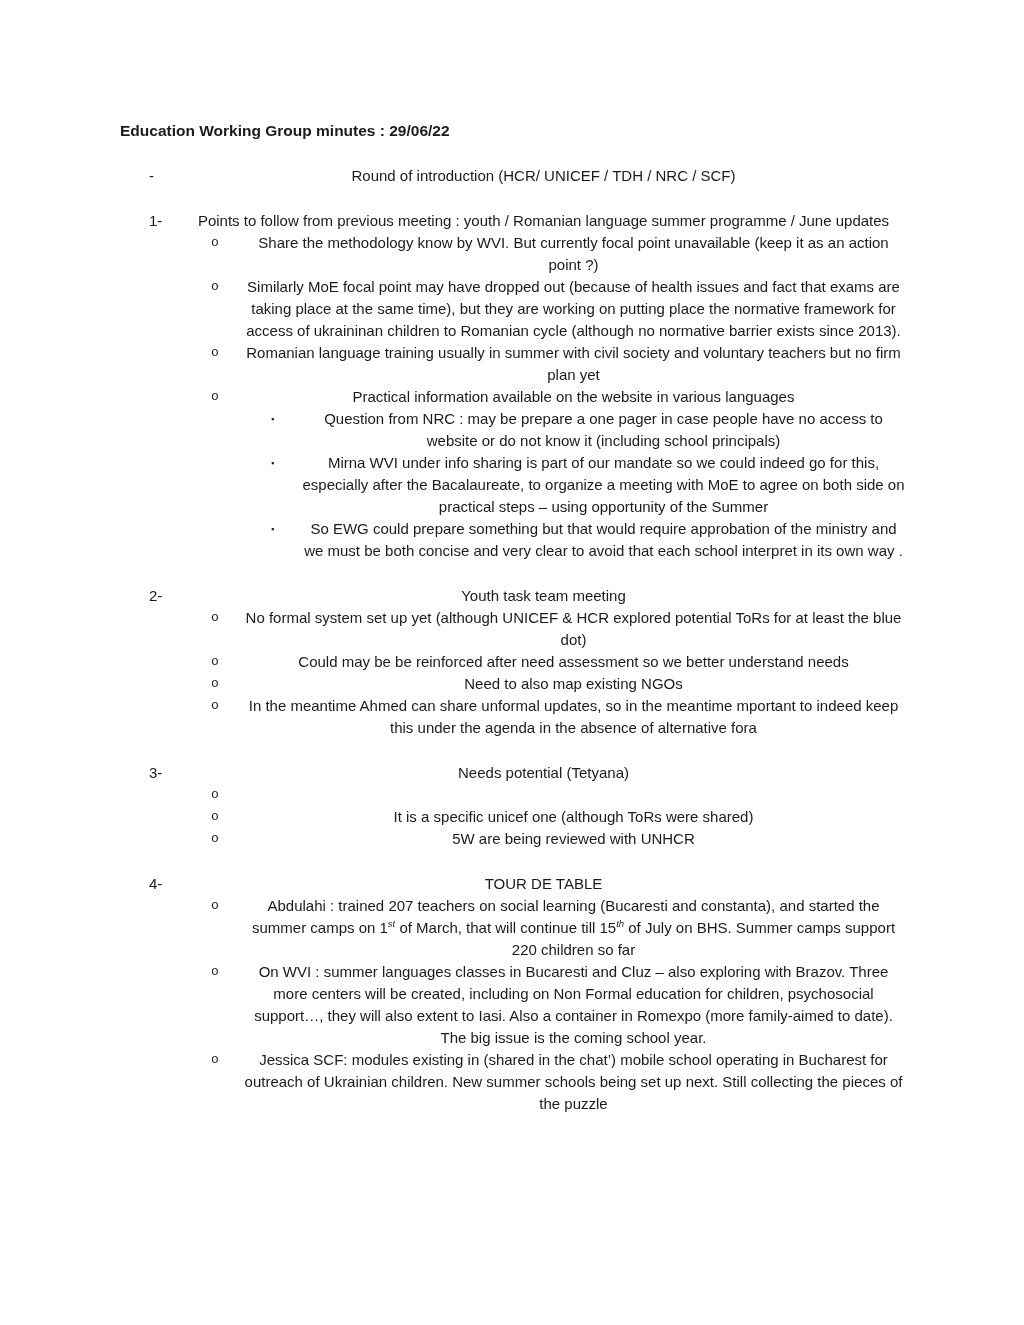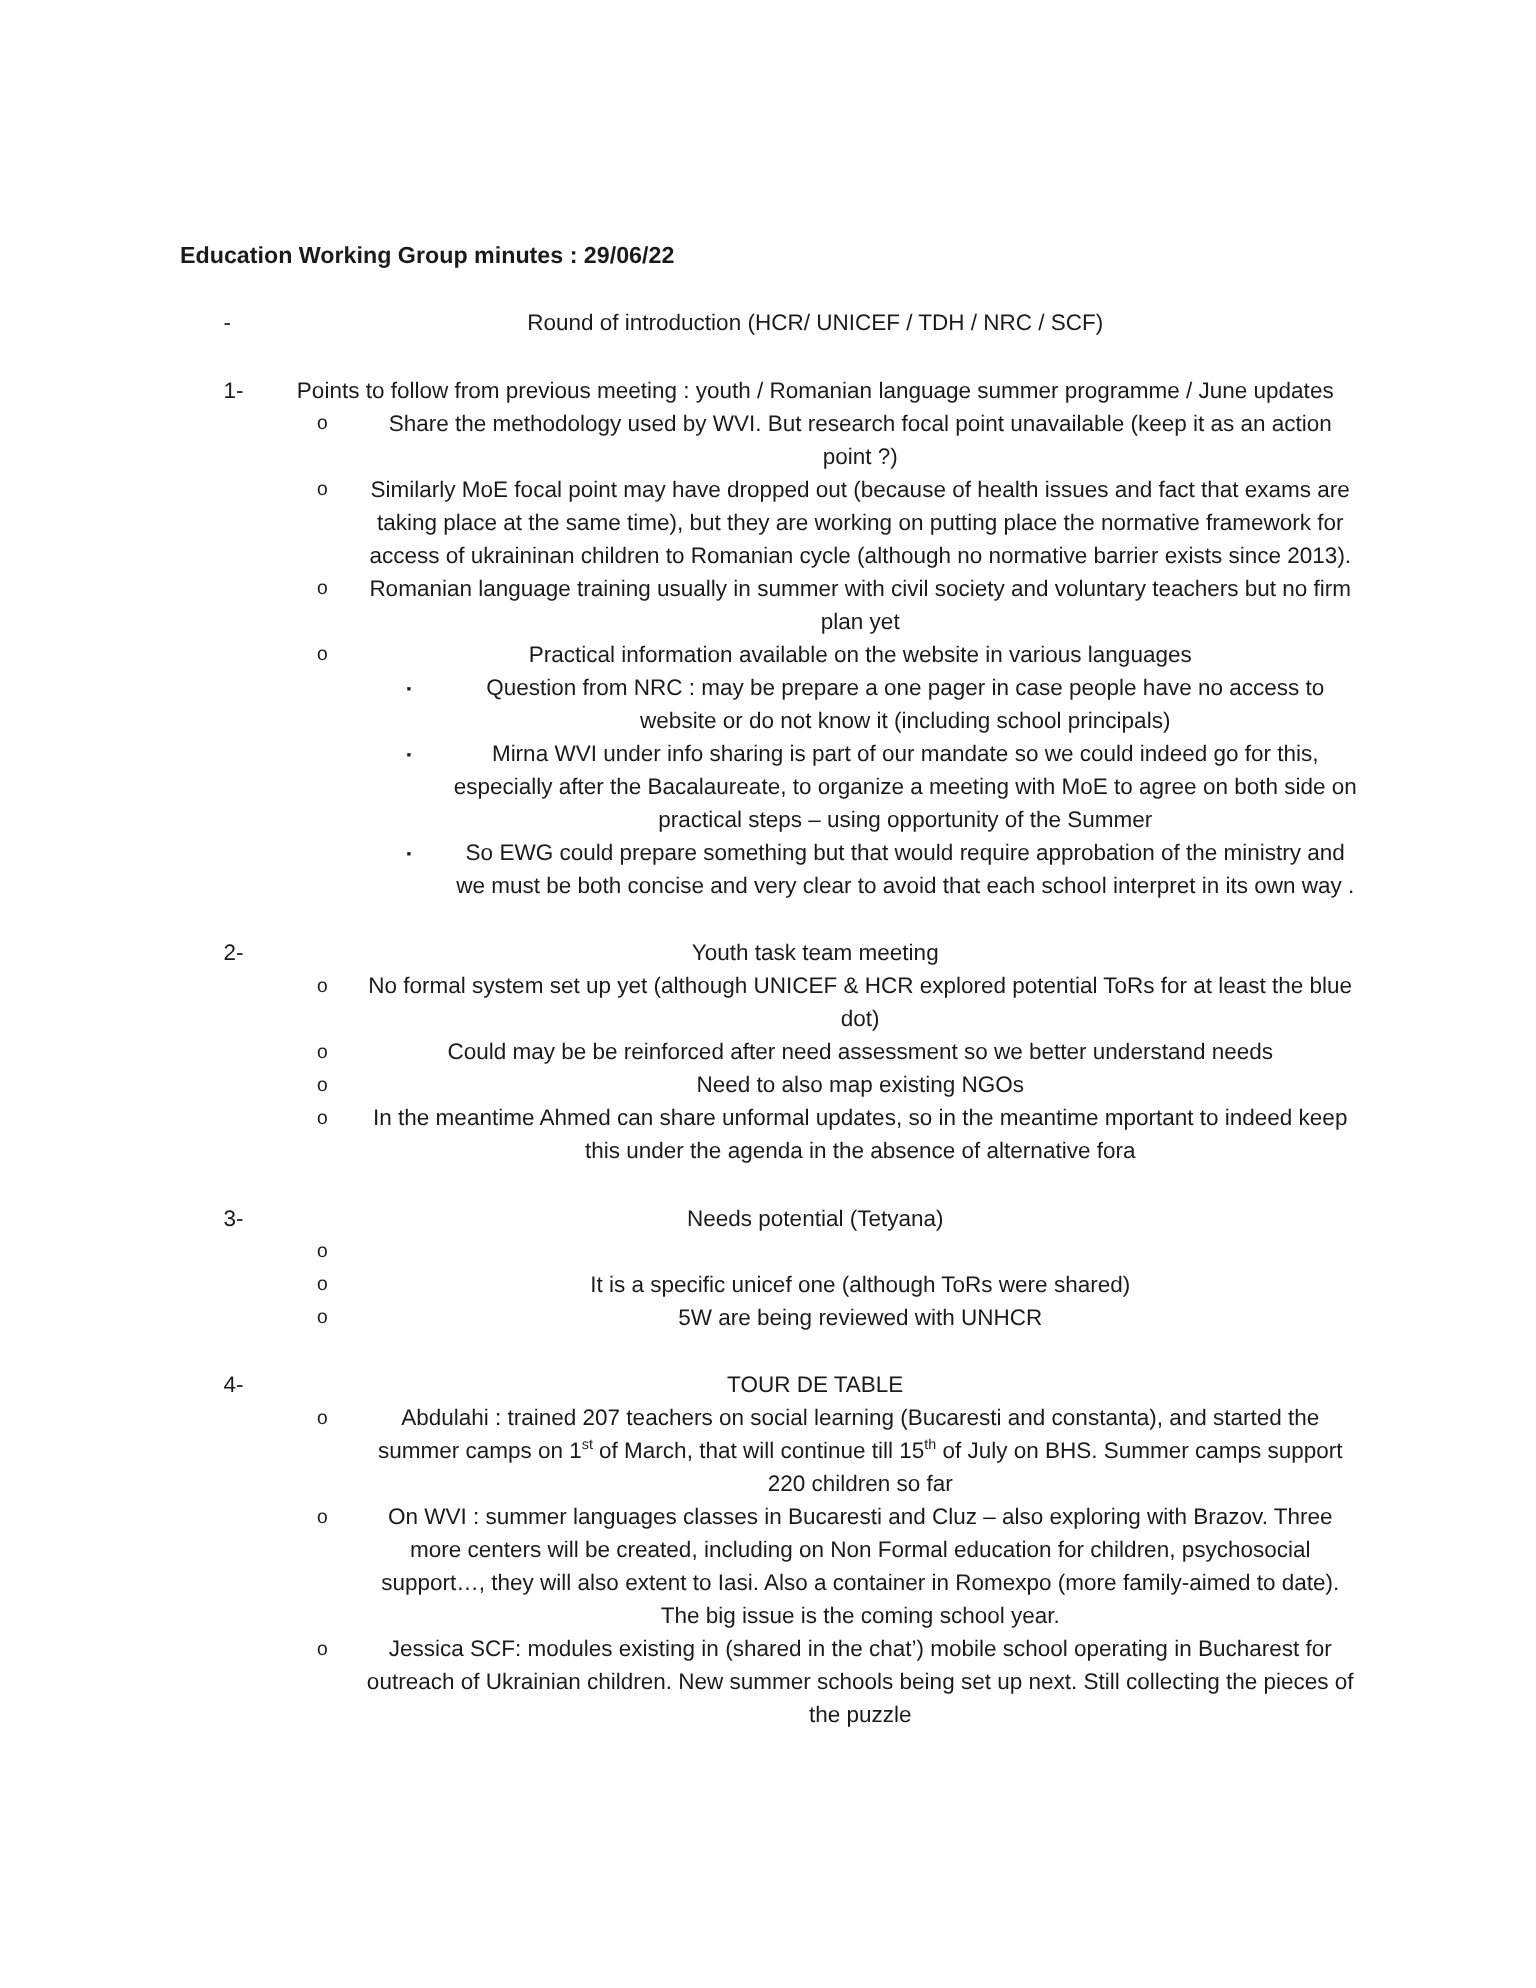--- a/index.html
+++ b/index.html
@@ -15,57 +15,56 @@
     overflow: hidden;
   }
   .content {
     padding: 120px 118px 0 120px;
     box-sizing: border-box;
     width: 1024px;
   }
   .title {
     font-weight: bold;
     font-size: 15.5px;
-    margin-top: 40px;
   }
   .row { display: flex; align-items: flex-start; }
   .row .m { flex-shrink: 0; }
   .row .t { flex: 1 1 auto; text-align: center; }
   
   .l1 { padding-left: 29px; }
   .l1 > .m { width: 32px; }
   
   .l2 { padding-left: 91px; }
   .l2 > .m { width: 30px; font-family: "Liberation Mono", monospace; font-size: 13px; line-height: 22px; }
   
   .l3 { padding-left: 151px; }
   .l3 > .m { width: 30px; font-size: 9px; line-height: 22px; }
   .gap { margin-top: 23px; }
-  sup { font-size: 9.5px; line-height: 0; vertical-align: super; }
+  sup { font-size: 9.5px; line-height: 0; vertical-align: super; font-style: italic; }
 </style>
 </head>
 <body>
 
 <div class="page">
   <div class="content">
 
     <div class="title">Education Working Group minutes : 29/06/22</div>
 
     <div class="row l1 gap">
       <span class="m">-</span>
       <div class="t">Round of introduction (HCR/ UNICEF / TDH / NRC / SCF)</div>
     </div>
 
     <div class="row l1 gap">
       <span class="m">1-</span>
       <div class="t">Points to follow from previous meeting : youth / Romanian language summer programme / June updates</div>
     </div>
     <div class="row l2">
       <span class="m">o</span>
-      <div class="t">Share the methodology used by WVI. But research focal point unavailable (keep it as an action point ?)</div>
+      <div class="t">Share the methodology know by WVI. But currently focal point unavailable (keep it as an action point ?)</div>
     </div>
     <div class="row l2">
       <span class="m">o</span>
       <div class="t">Similarly MoE focal point may have dropped out (because of health issues and fact that exams are taking place at the same time), but they are working on putting place the normative framework for access of ukraininan children to Romanian cycle (although no normative barrier exists since 2013).</div>
     </div>
     <div class="row l2">
       <span class="m">o</span>
       <div class="t">Romanian language training usually in summer with civil society and voluntary teachers but no firm plan yet</div>
     </div>
     <div class="row l2">

